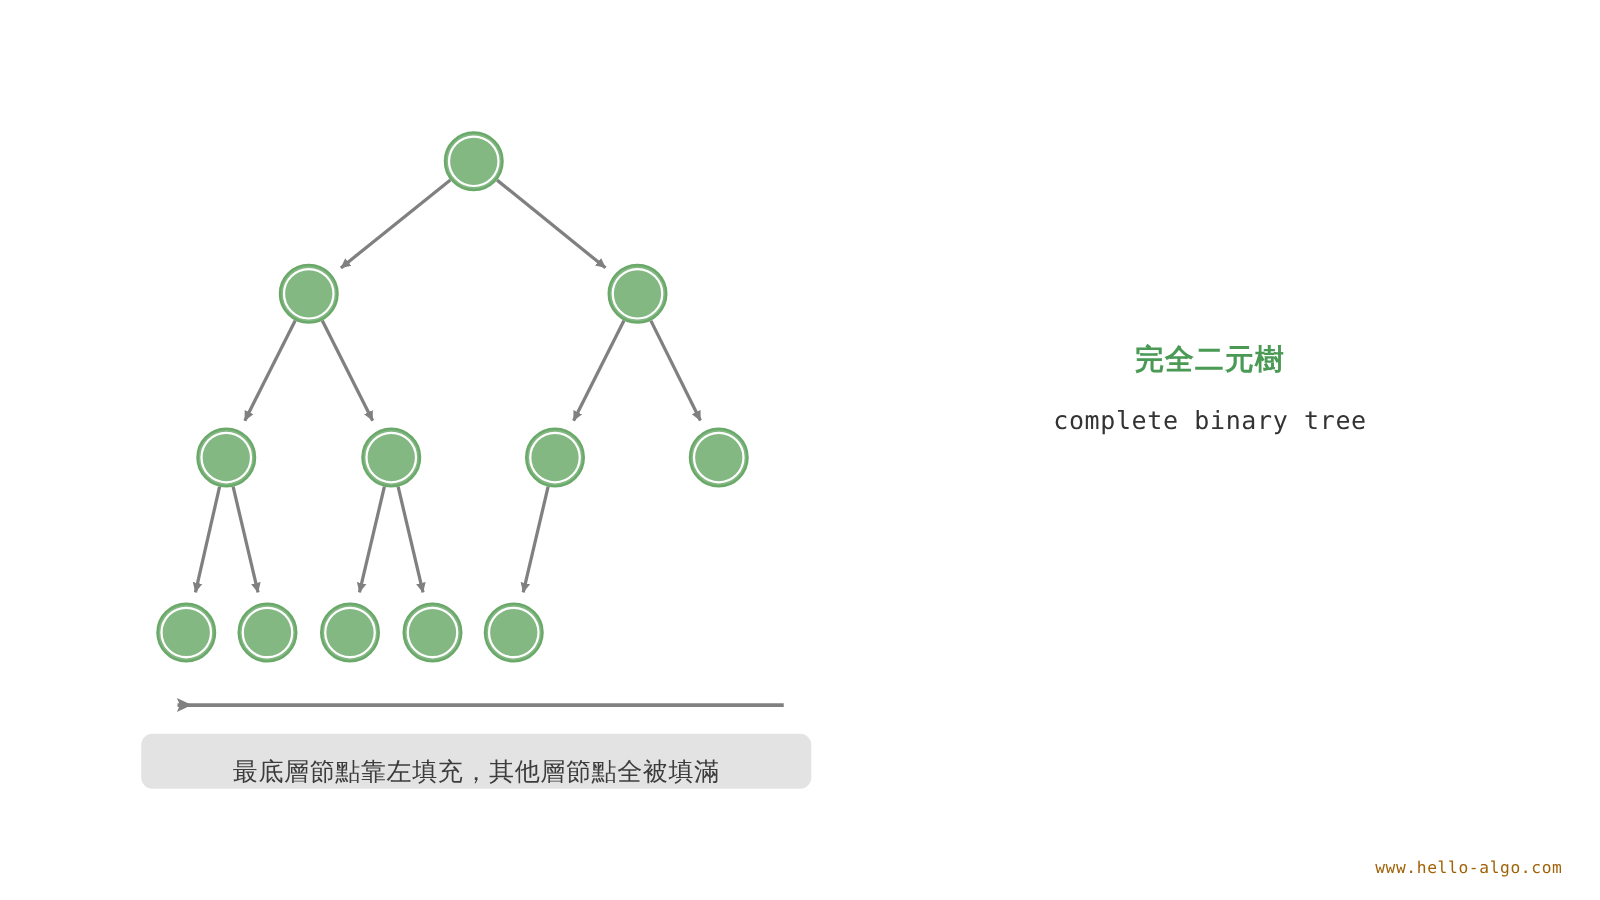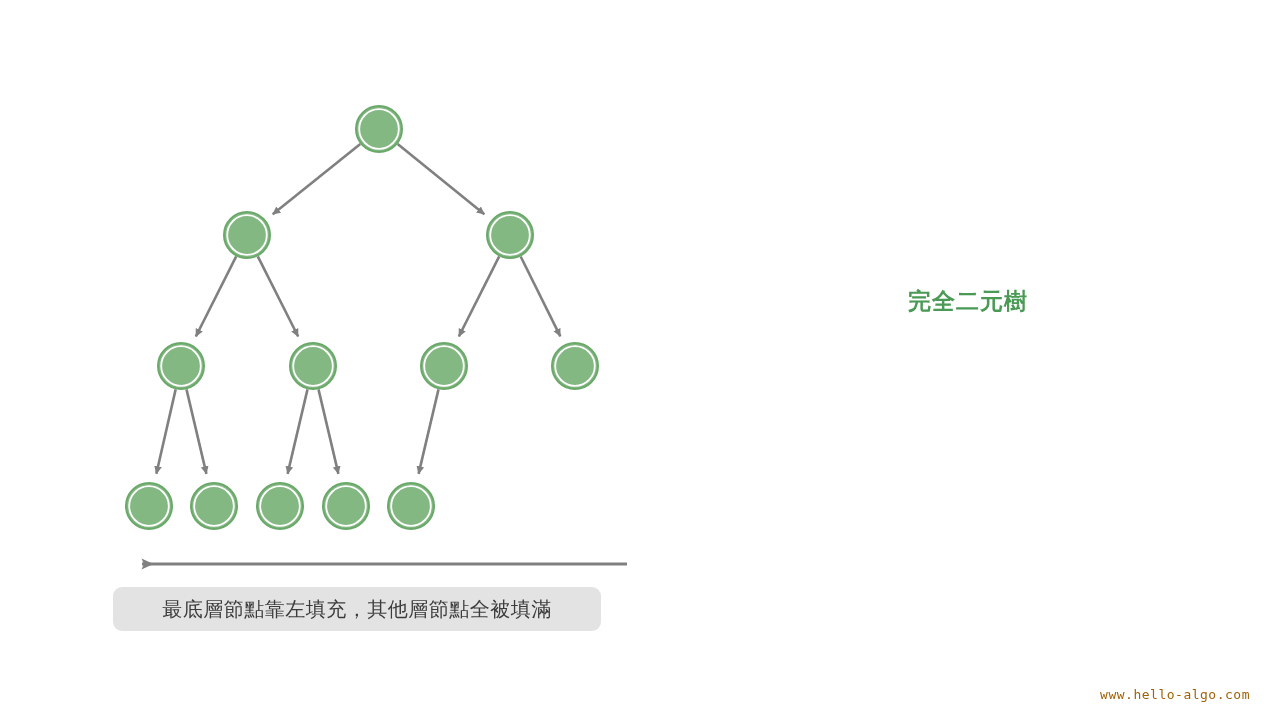--- a/index.html
+++ b/index.html
@@ -17,21 +17,21 @@
   #diagram-canvas {
     position: absolute;
     left: 0;
     top: 0;
     width: 1280px;
     height: 720px;
   }
   .legend {
     position: absolute;
     left: 768px;
-    top: 288px;
+    top: 274px;
     width: 400px;
     text-align: center;
   }
   .legend-title {
     font-family: "Liberation Sans", sans-serif;
     font-size: 23px;
     font-weight: bold;
     color: #4a9a56;
     letter-spacing: 1px;
     line-height: 1.2;
@@ -40,26 +40,26 @@
     font-family: "DejaVu Sans Mono", monospace;
     font-size: 20px;
     color: #333333;
     margin-top: 22px;
     letter-spacing: 0.5px;
   }
   .caption-box {
     position: absolute;
     left: 113px;
     top: 587px;
-    width: 488px;
+    width: 536px;
     height: 44px;
     background: #e3e3e3;
     border-radius: 9px;
     display: flex;
-    align-items: center;
+    align-items: flex-end;
     justify-content: center;
     box-sizing: border-box;
   }
   .caption-text {
     font-family: "Liberation Sans", sans-serif;
     font-size: 20px;
     color: #3c3c3c;
     letter-spacing: 0.5px;
     white-space: nowrap;
   }
@@ -148,19 +148,20 @@
         <circle cx="411" cy="506" r="19.8" fill="#84b883" stroke="#ffffff" stroke-width="1.8"></circle>
       </g>
     </g>
   <g id="direction-arrow-layer">
       <line x1="627" y1="564" x2="142" y2="564" stroke="#808080" stroke-width="3" marker-end="url(#arrowhead-flat)"></line>
     </g>
 </svg>
 
 <div class="legend">
   <div class="legend-title">完全二元樹</div>
+  <div class="legend-subtitle">complete binary tree</div>
 </div>
 
 <div class="caption-box">
   <span class="caption-text">最底層節點靠左填充，其他層節點全被填滿</span>
 </div>
 
 <div class="watermark">www.hello-algo.com</div>
 
 </body></html>

